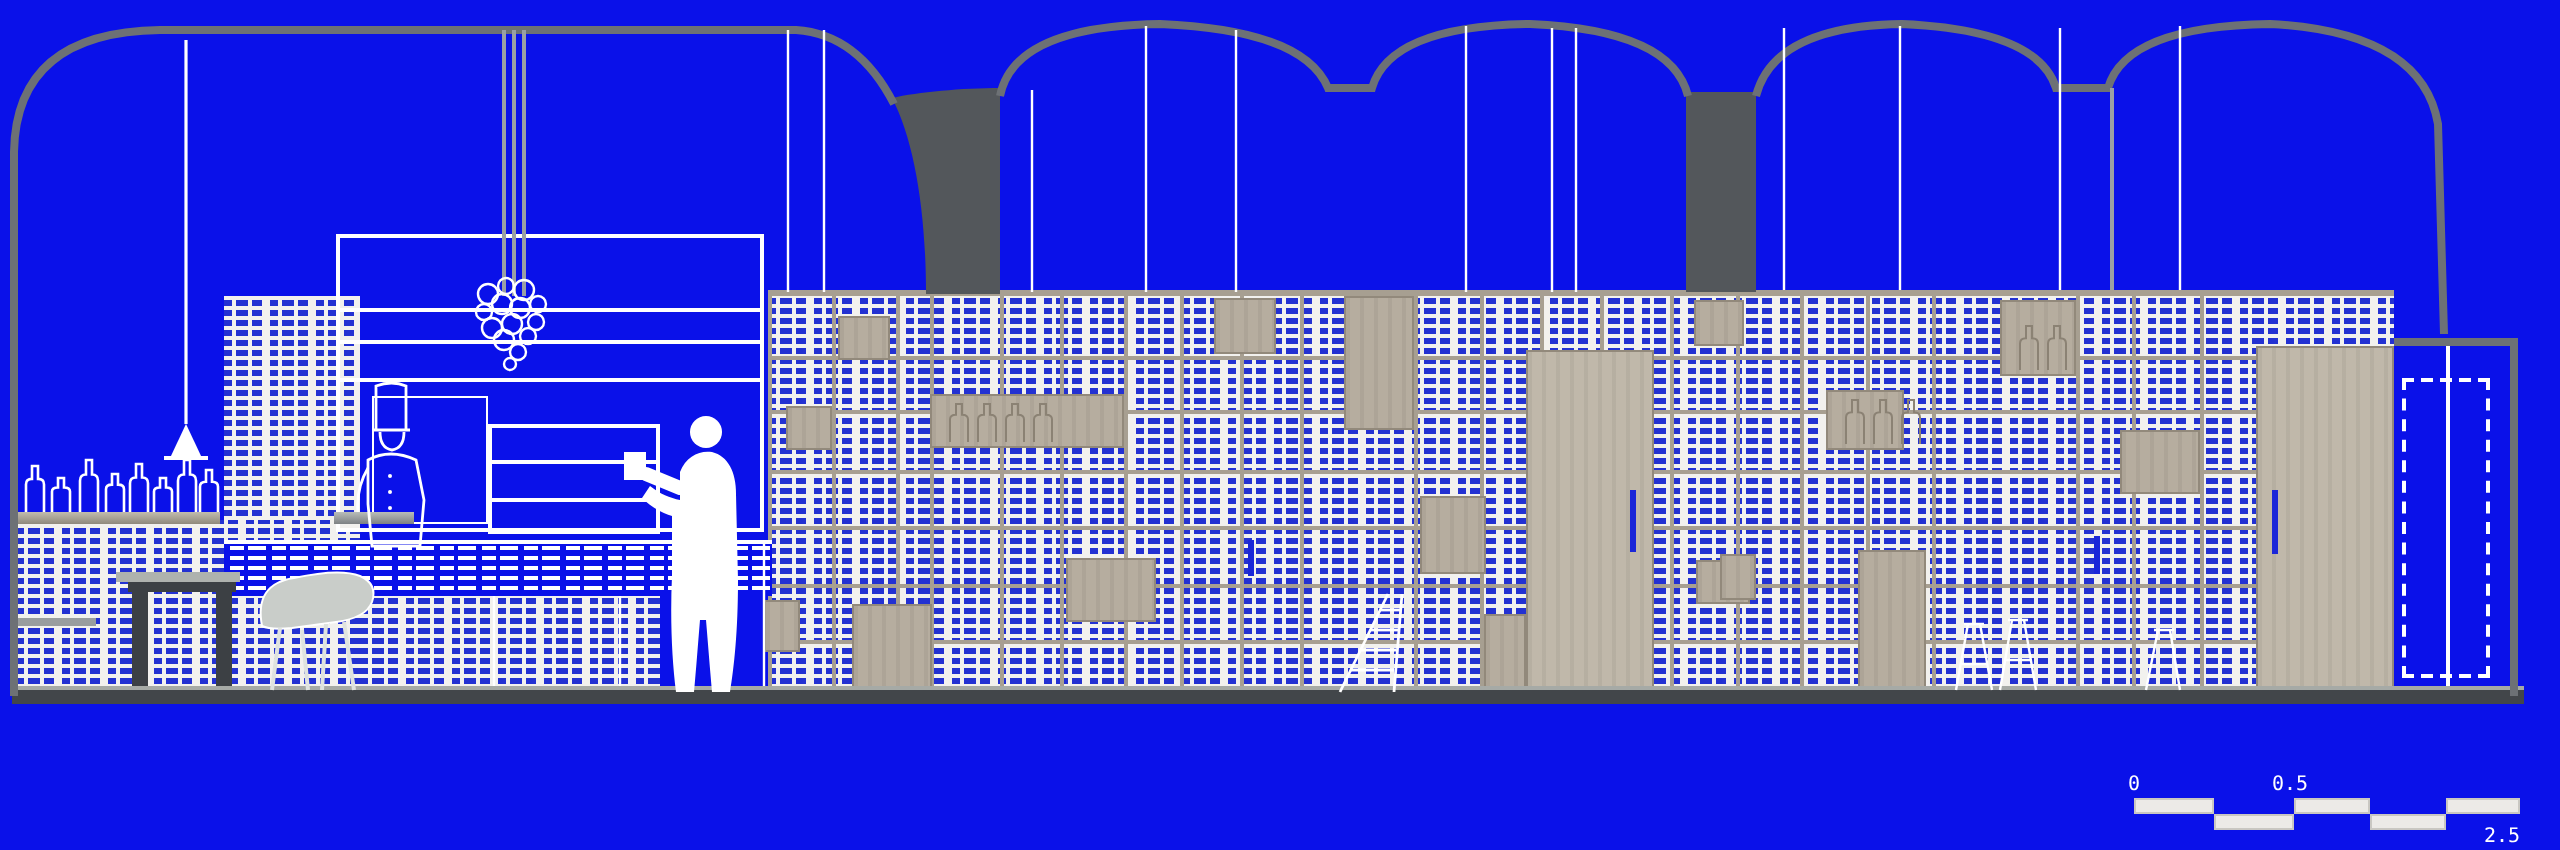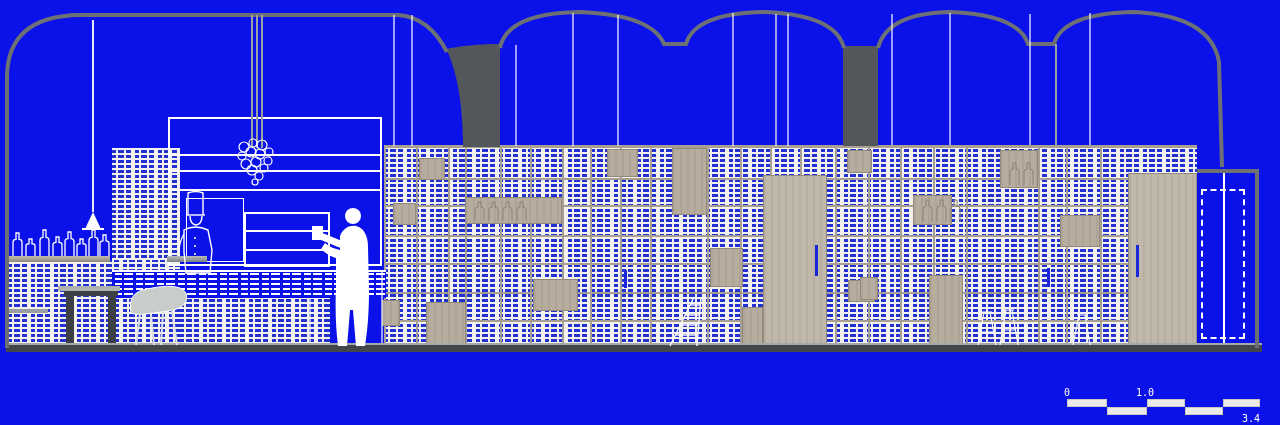--- a/index.html
+++ b/index.html
@@ -115,22 +115,22 @@
 
   <div class="abs" style="left:1197px;top:173px;width:55px;height:174px;background:var(--bg);">
     <div class="abs" style="left:4px;top:16px;width:44px;height:150px;border:2px dashed #fff;box-sizing:border-box;"></div>
     <div class="whiteline" style="left:26px;top:0;width:2px;height:174px;"></div>
   </div>
 
   <div class="abs" style="left:6px;top:343px;width:1256px;height:9px;background:linear-gradient(180deg,var(--floorLight) 0 2px,var(--floorDark) 2px 100%);"></div>
 
   <div id="scalebar" class="abs" style="left:1060px;top:383px;width:212px;height:42px;">
     <span class="slabel" style="left:4px;top:4px;">0</span>
-    <span class="slabel" style="left:76px;top:4px;">1.0</span>
-    <span class="slabel" style="left:182px;top:30px;">3.4</span>
+    <span class="slabel" style="left:76px;top:4px;">0.5</span>
+    <span class="slabel" style="left:182px;top:30px;">2.5</span>
   <div class="seg" style="left: 7px; top: 16px; width: 40px;"></div>
       <div class="seg" style="left: 47px; top: 24px; width: 40px;"></div>
       <div class="seg" style="left: 87px; top: 16px; width: 38px;"></div>
       <div class="seg" style="left: 125px; top: 24px; width: 38px;"></div>
       <div class="seg" style="left: 163px; top: 16px; width: 37px;"></div>
     </div>
 
   <svg id="ov" width="1280" height="425" viewBox="0 0 1280 425">
 
     <path fill="#53575b" d="M446,49 C457,70 463,105 463,147 L500,147 L500,44 C481,44 459,46 446,49 Z"></path>

